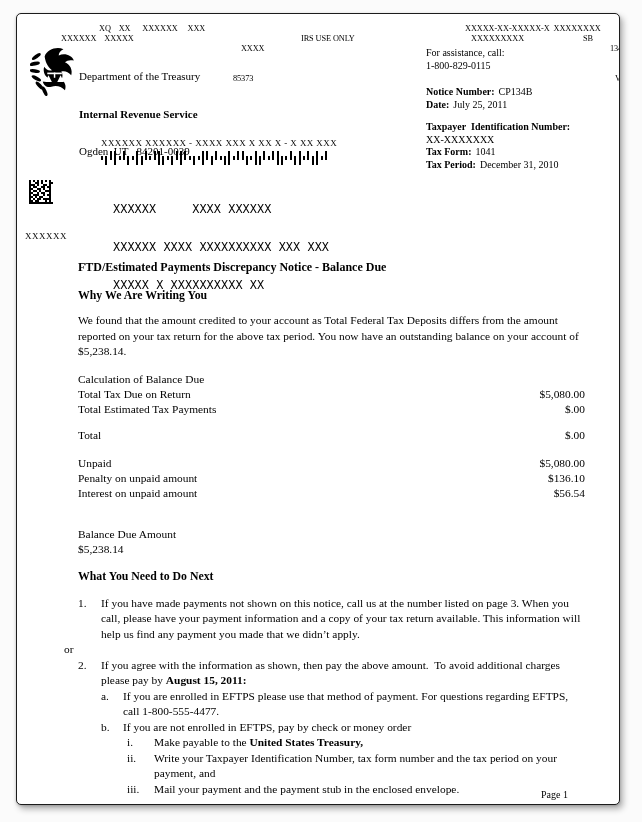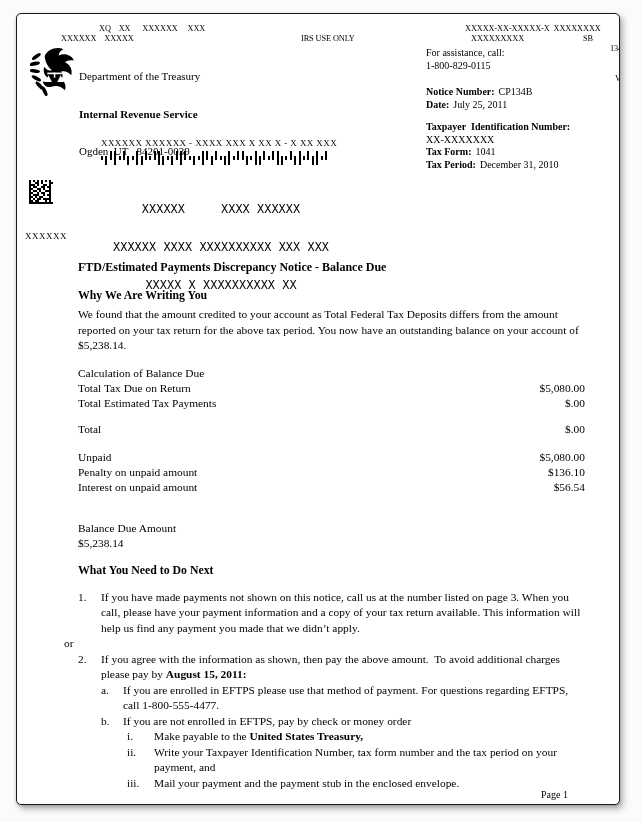--- a/index.html
+++ b/index.html
@@ -48,28 +48,28 @@
   .routing { left: 84px; top: 124px; font-size: 9px; letter-spacing: .4px; white-space: pre; }
   .postnet { left: 84px; top: 137px; height: 14px; display: flex; align-items: center; column-gap: 2.4px; }
   .postnet i { display: block; width: 2px; background: #000; }
   .postnet .bF { height: 14px; }
   .postnet .bA { height: 9px; align-self: flex-start; }
   .postnet .bD { height: 9px; align-self: flex-end; }
   .postnet .bT { height: 4px; }
   .dm { left: 12px; top: 166px; display: grid; grid-template-columns: repeat(12, 2px); grid-auto-rows: 2px; }
   .dm i { display: block; width: 2px; height: 2px; }
   .dm i.on { background: #000; }
-  .address { left: 96px; top: 165px; font-family: "Liberation Mono", monospace; font-size: 12px; line-height: 12.6px; white-space: pre; text-align: center; }
+  .address { left: 96px; top: 165px; font-family: "Liberation Mono", monospace; font-size: 12px; line-height: 12.6px; white-space: pre; }
   .left-code { left: 8px; top: 217px; font-size: 9px; letter-spacing: .5px; }
 
   
   .content { position: absolute; left: 61px; top: 246px; width: 507px; font-size: 11.4px; line-height: 15.5px; }
   .title { font-weight: bold; font-size: 12px; line-height: 14px; margin-bottom: 14px; }
   .h { font-weight: bold; font-size: 11.8px; line-height: 14px; }
-  .why-h { margin-bottom: 5px; font-family: Liberation Serif, serif; }
+  .why-h { margin-bottom: 11px; font-family: Liberation Serif, serif; }
   .para { margin-bottom: 12px; white-space: pre-wrap; }
   .calc-h { line-height: 15px; }
   .row { display: flex; justify-content: space-between; line-height: 15px; }
   .mt-total { margin-top: 11px; }
   .mt-unpaid { margin-top: 13px; }
   .balance { margin-top: 26px; font-weight: normal; flex-direction: column; }
   .next-h { margin-top: 12px; margin-bottom: 13px; }
   .li { display: flex; }
   .li .num { flex: none; }
   .li .txt { flex: 1; white-space: pre-wrap; }
@@ -79,20 +79,24 @@
   .or { margin-left: -14px; }
   .page-num { position: absolute; right: 51px; top: 775px; font-size: 10px; }
 </style>
 </head>
 <body>
 
 <div class="page">
 
   <div class="abs tc codes-l1">XQ    XX      XXXXXX     XXX</div>
   <div class="abs tc codes-l2">XXXXXX    XXXXX</div>
+  <div class="abs tc codes-c">
+    <div>    XXXX</div>
+    <div>85373</div>
+  </div>
   <div class="abs tc irs-use">IRS USE ONLY</div>
   <div class="abs tc codes-r1">XXXXX-XX-XXXXX-X  XXXXXXXX</div>
   <div class="abs tc codes-r2">
     <span>XXXXXXXXX</span>
     <span>SB</span>
   </div>
   <div class="abs tc codes-fr">
     <div>134B</div>
     <div class="v">V</div>
   </div>

